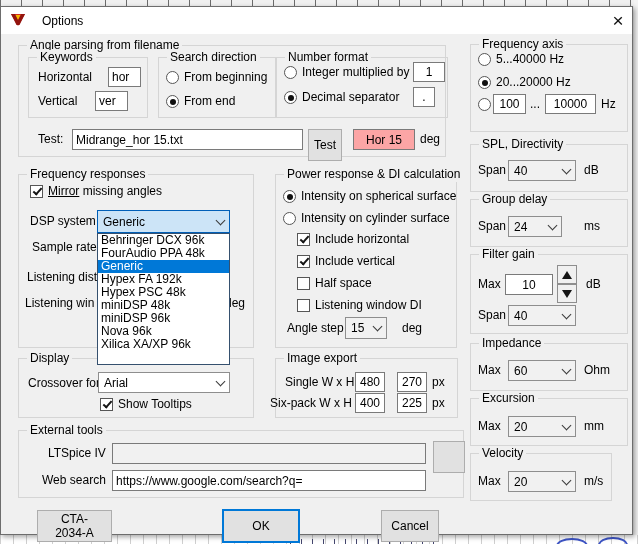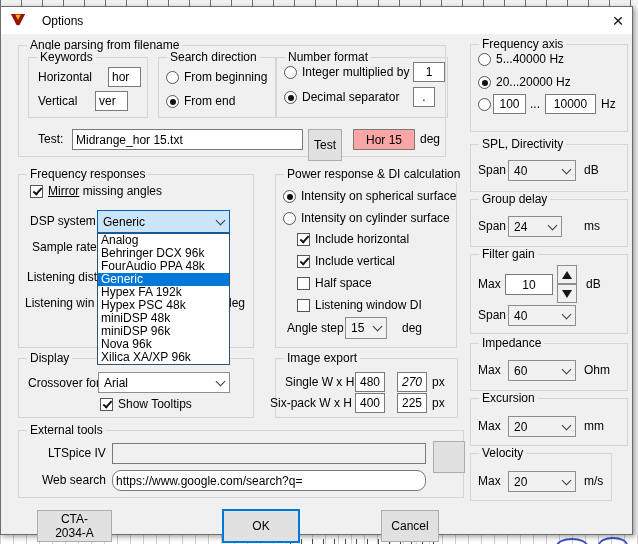--- a/index.html
+++ b/index.html
@@ -115,21 +115,20 @@
 <div class="combo focus" style="left:97px;top:210px;width:133px;height:23px">
   <span class="val">Generic</span>
   <span class="chev"></span>
 </div>
 <div class="lbl" style="left:32px;top:240px">Sample rate</div>
 <div class="lbl" style="left:27px;top:270px">Listening distance</div>
 <div class="lbl" style="left:25px;top:296px">Listening win h</div>
 <div class="lbl" style="left:225px;top:296px">deg</div>
 
 <div class="ddl" style="left:97px;top:233px;width:133px;height:132px">
-  <div class="it">Analog</div>
   <div class="it">Behringer DCX 96k</div>
   <div class="it">FourAudio PPA 48k</div>
   <div class="it sel">Generic</div>
   <div class="it">Hypex FA 192k</div>
   <div class="it">Hypex PSC 48k</div>
   <div class="it">miniDSP 48k</div>
   <div class="it">miniDSP 96k</div>
   <div class="it">Nova 96k</div>
   <div class="it">Xilica XA/XP 96k</div>
 </div>
@@ -165,42 +164,42 @@
   <span class="chev"></span>
 </div>
 <div class="cb checked" style="left:100px;top:398px"></div>
 <div class="lbl" style="left:118px;top:397px">Show Tooltips</div>
 
 <div class="group" style="left:275px;top:358px;width:183px;height:60px">
   <span class="gt">Image export</span>
 </div>
 <div class="lbl" style="left:285px;top:375px">Single W x H</div>
 <input class="tb center" style="left: 355px; top: 372px; width: 30px; height: 20px;" value="480">
-<input class="tb center" style="left: 397px; top: 372px; width: 30px; height: 20px; font-style: italic;" value="270">
+<input class="tb center" style="left: 397px; top: 372px; width: 30px; height: 20px;" value="270">
 <div class="lbl" style="left:432px;top:375px">px</div>
 <div class="lbl" style="left:270px;top:396px">Six-pack W x H</div>
 <input class="tb center" style="left: 355px; top: 393px; width: 30px; height: 20px;" value="400">
 <input class="tb center" style="left: 397px; top: 393px; width: 30px; height: 20px;" value="225">
 <div class="lbl" style="left:432px;top:396px">px</div>
 
 <div class="group" style="left:18px;top:430px;width:446px;height:68px">
   <span class="gt">External tools</span>
 </div>
 <div class="lbl" style="left:48px;top:446px">LTSpice IV</div>
 <input class="tb disabled" style="left: 112px; top: 443px; width: 314px; height: 21px;" value="">
 <div class="btn" style="left:433px;top:441px;width:30px;height:26px">
   <svg width="22" height="18" viewBox="0 0 22 18">
     <path d="M2 5 h7 l2 2 h9 v9 H2 z" fill="#f8dc83" stroke="#8a6d1d" stroke-width="1"></path>
     <path d="M2 5 v-2 h5 l1.5 2" fill="#f8dc83" stroke="#8a6d1d" stroke-width="1"></path>
     <path d="M12 4 q4 -4 8 0" stroke="#2e9e3e" stroke-width="1.8" fill="none"></path>
     <polygon points="20,1 22,6 17,5" fill="#2e9e3e"></polygon>
   </svg>
 </div>
 <div class="lbl" style="left:42px;top:473px">Web search</div>
-<input class="tb" style="left: 112px; top: 470px; width: 314px; height: 21px; border-radius: 9px;" value="https://www.google.com/search?q=">
+<input class="tb" style="left: 112px; top: 470px; width: 314px; height: 21px;" value="https://www.google.com/search?q=">
 
 <button class="btn" style="left:37px;top:510px;width:75px;height:23px">CTA-2034-A</button>
 <button class="btn focus" style="left:222px;top:509px;width:78px;height:25px">OK</button>
 <button class="btn" style="left:381px;top:510px;width:58px;height:23px">Cancel</button>
 
 <div class="group" style="left:470px;top:44px;width:158px;height:88px">
   <span class="gt">Frequency axis</span>
 </div>
 <div class="radio" style="left:478px;top:53px"></div>
 <div class="lbl" style="left:496px;top:52px">5...40000 Hz</div>

